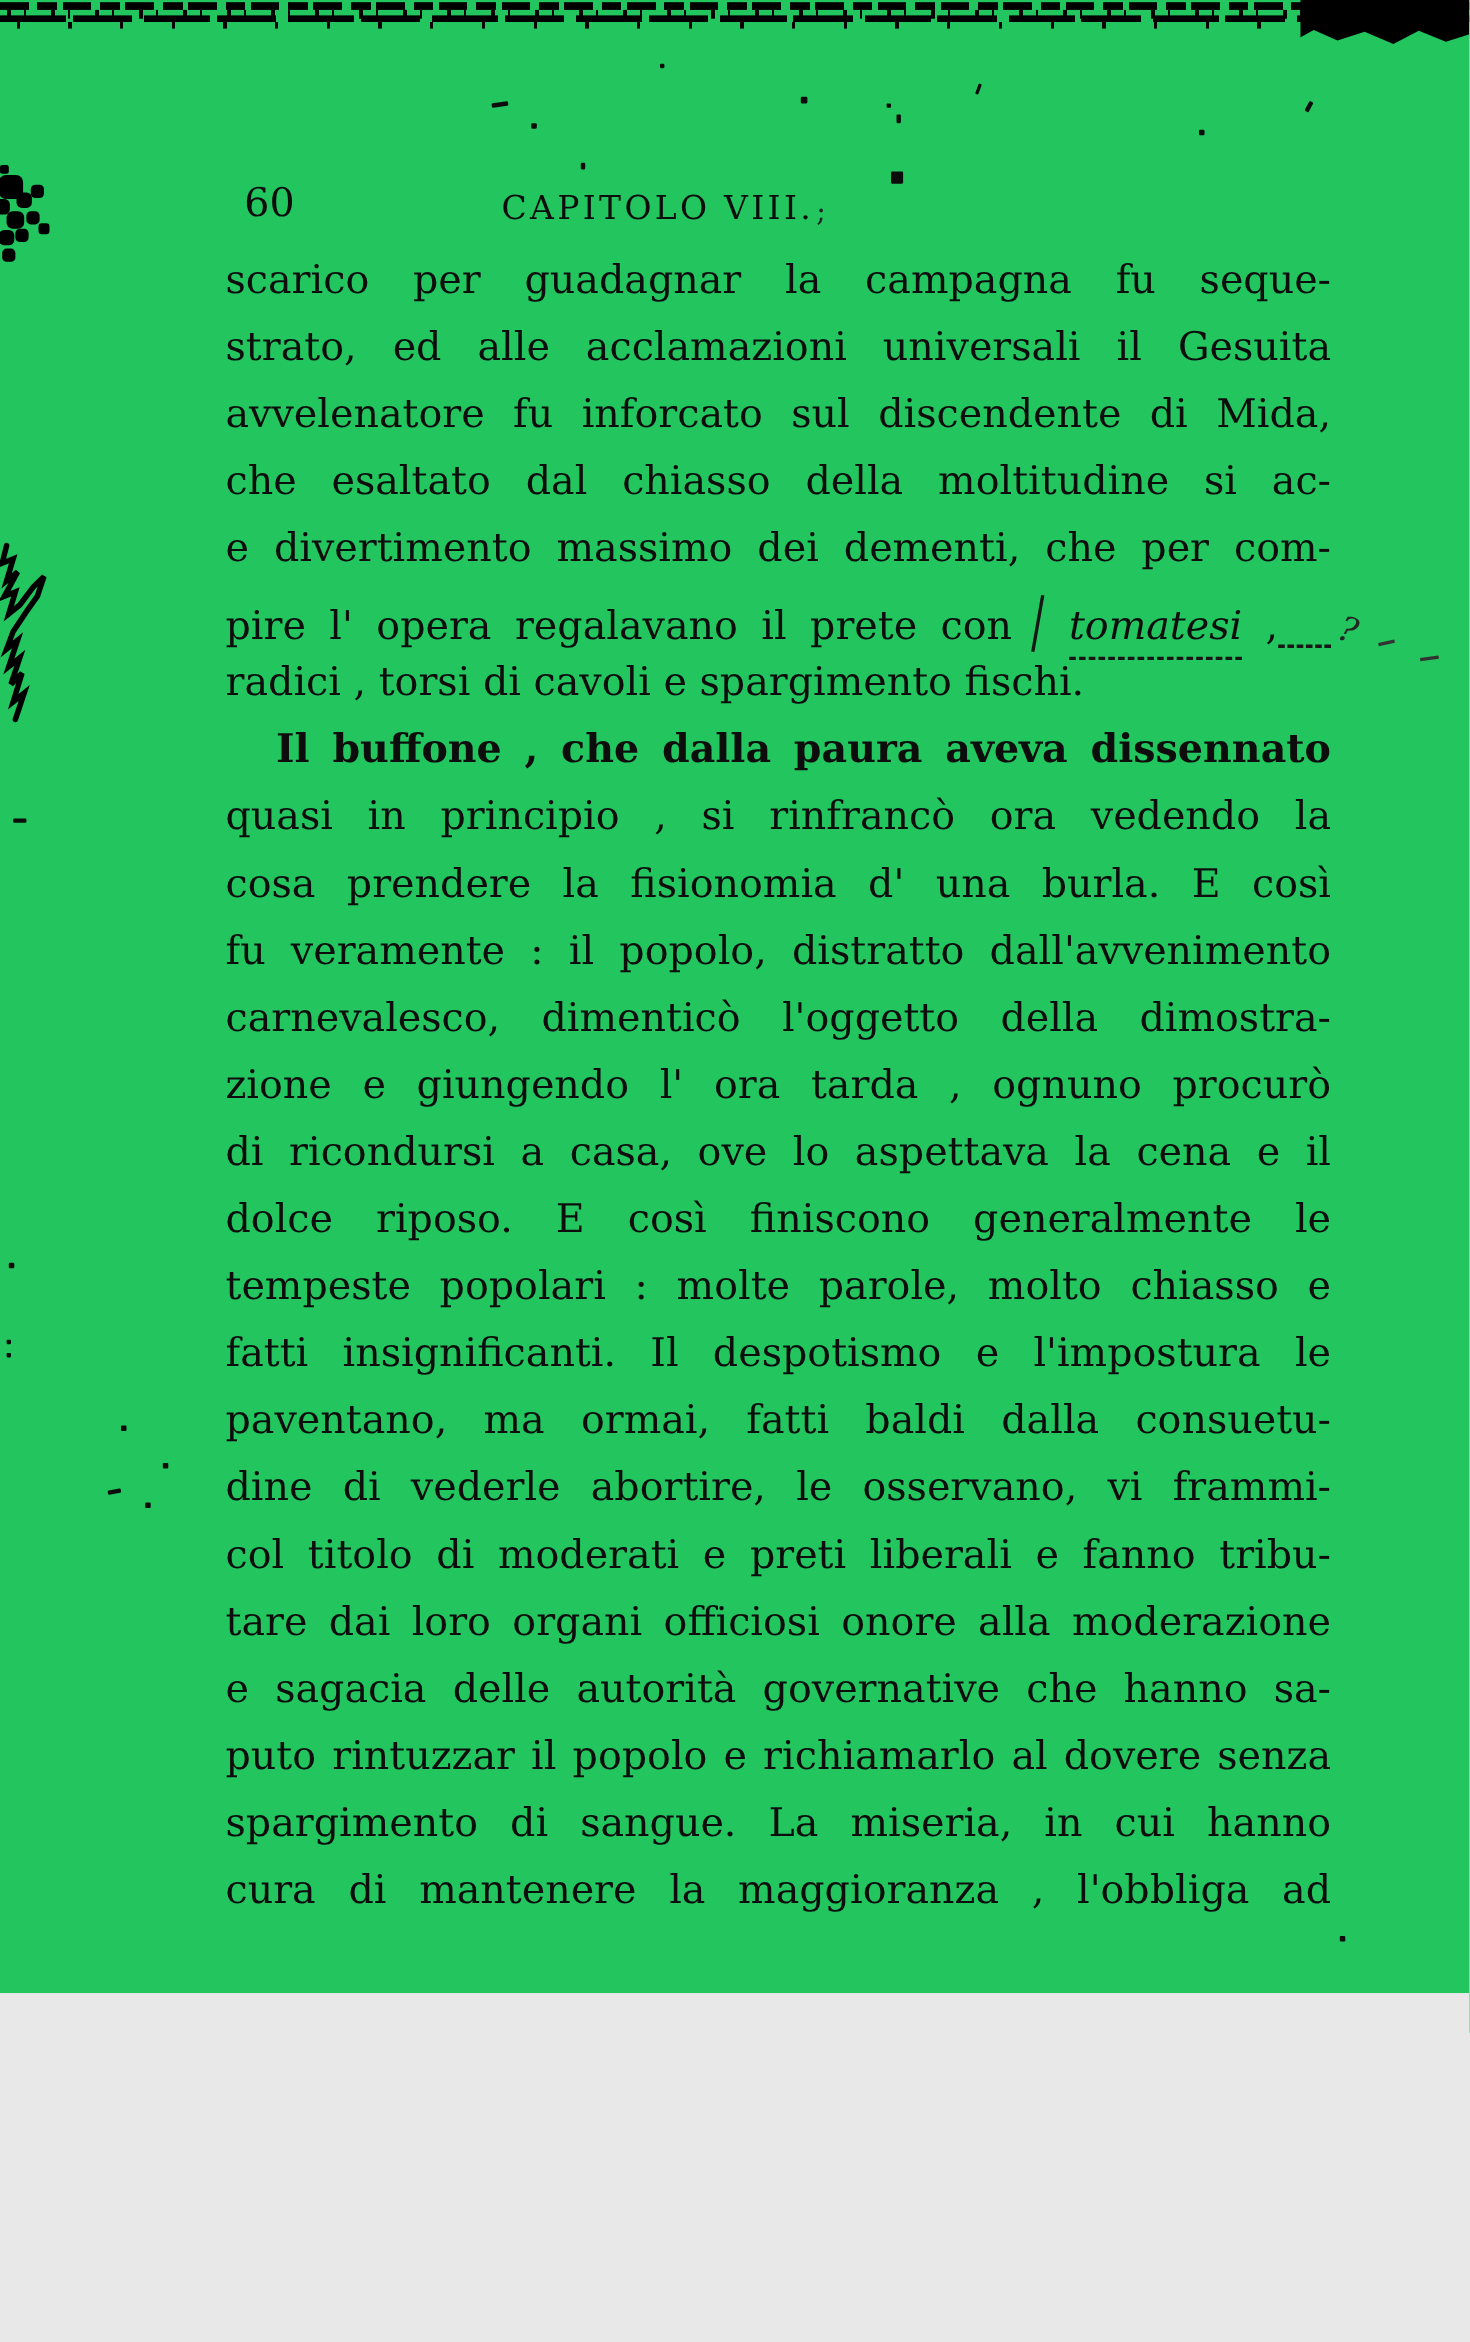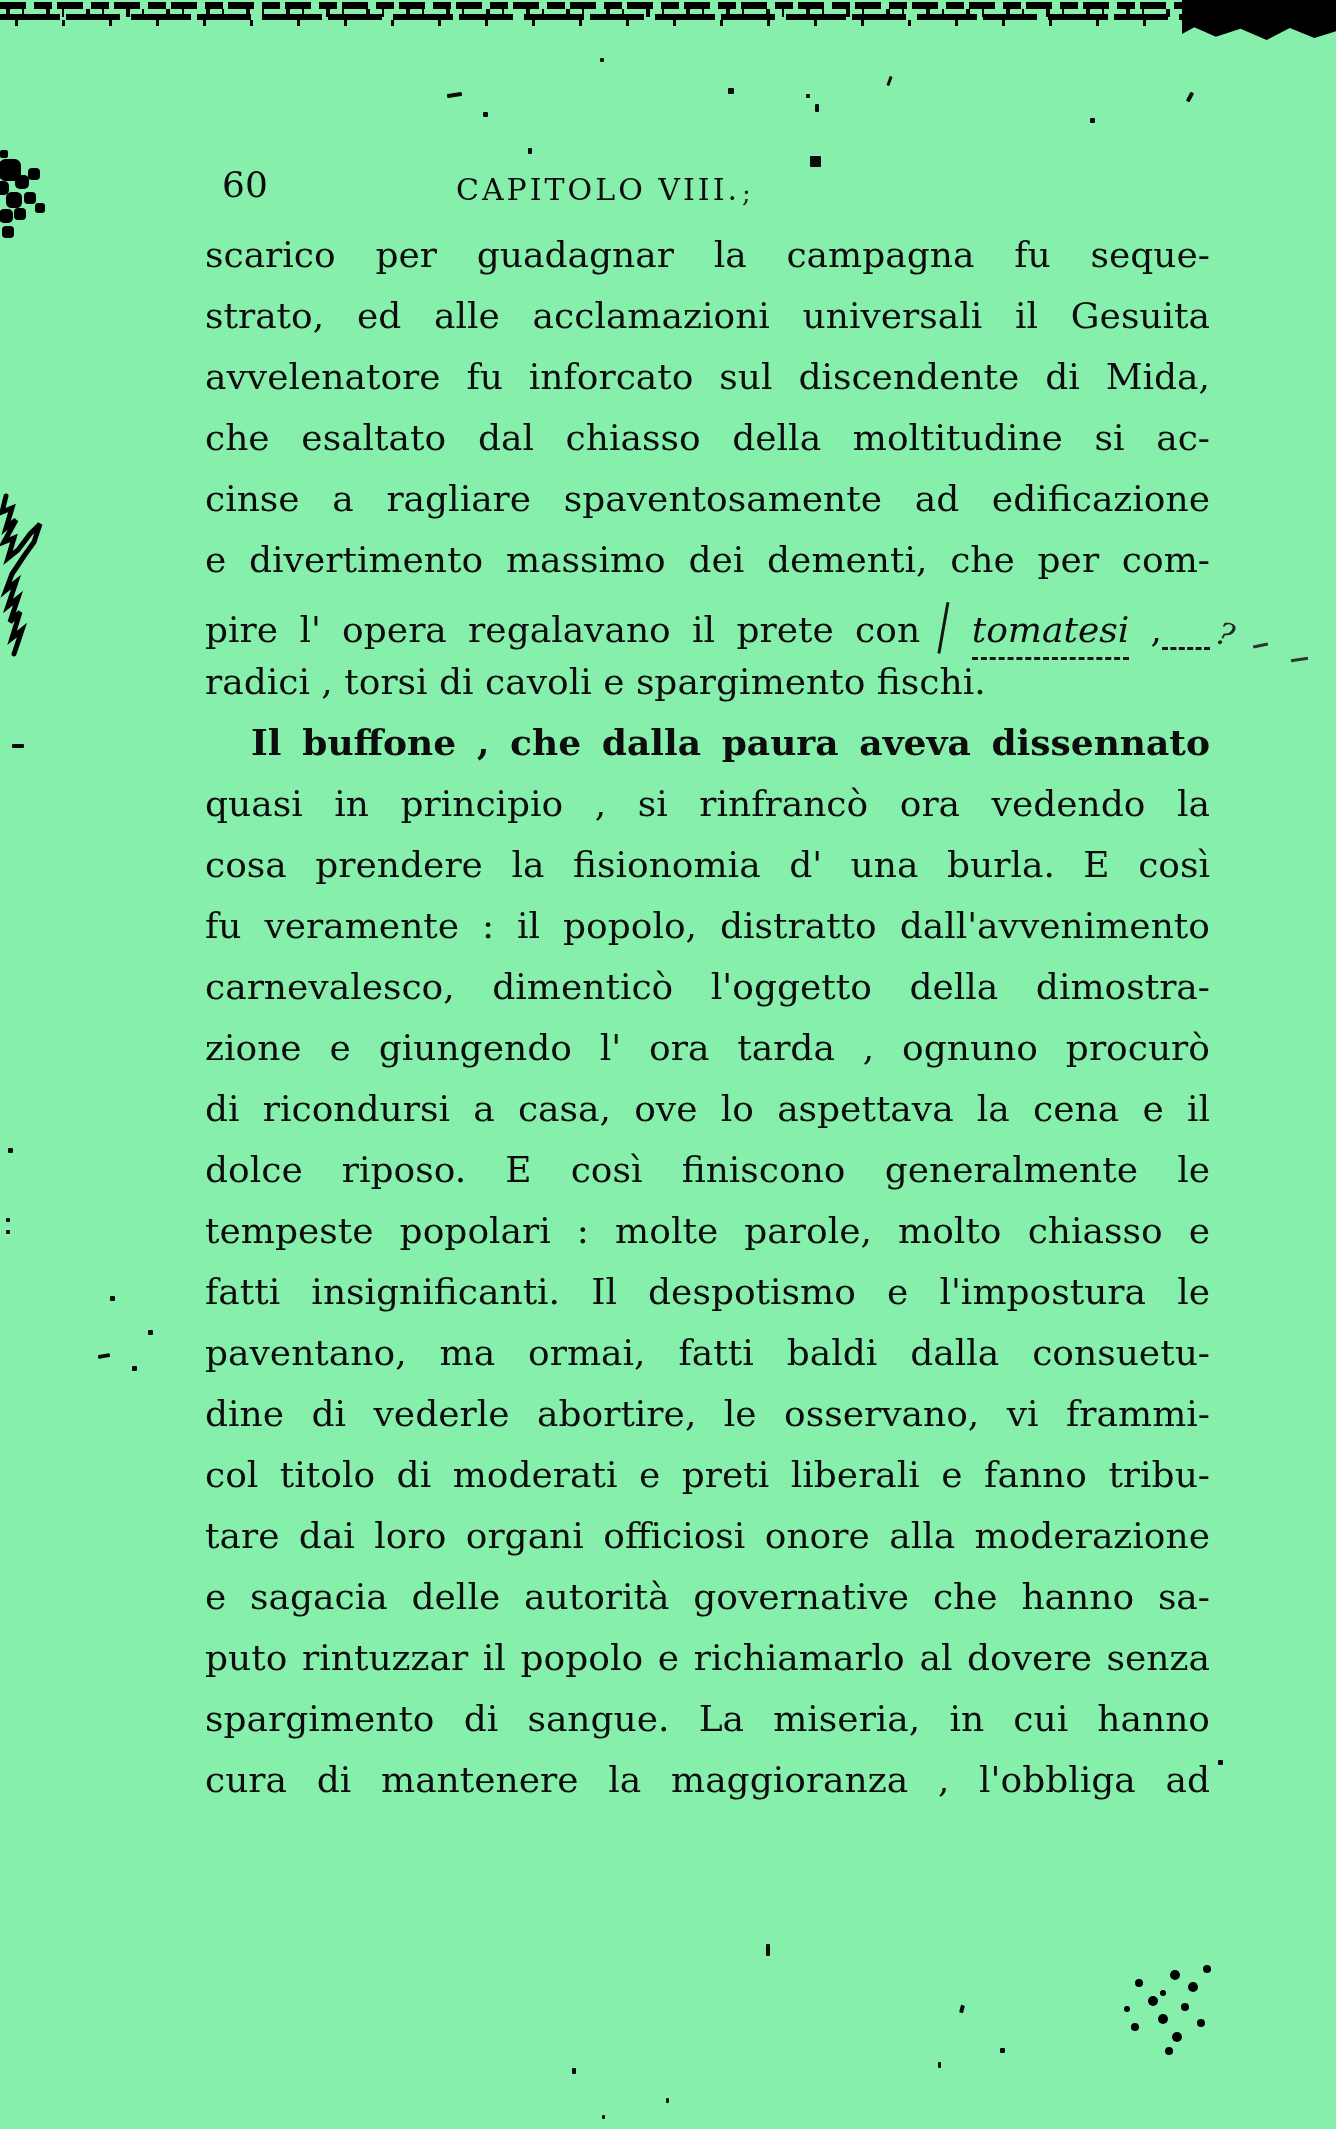--- a/index.html
+++ b/index.html
@@ -1,17 +1,17 @@
 <!DOCTYPE html>
 <html><head>
 <meta charset="utf-8">
 <style>
   html,body{margin:0;padding:0;background:#e8e8e8;}
   .page{
-    position:relative;width:1336px;height:2129px;background:#86efac;
+    position:relative;width:1336px;height:1812px;background:#22c55e;
     overflow:hidden;font-family:"DejaVu Serif","Liberation Serif",serif;color:#111;
   }
   
   .top-band{
     position:absolute;top:0;left:0;width:1336px;height:30px;
     background:
       repeating-linear-gradient(90deg,#000 0 26px,transparent 26px 34px,#000 34px 52px,transparent 52px 57px) 0 2px / 100% 7px no-repeat,
       repeating-linear-gradient(90deg,transparent 0 6px,#000 6px 10px,transparent 10px 22px,#000 22px 24px,transparent 24px 40px) 0 9px / 100% 8px no-repeat,
       repeating-linear-gradient(90deg,#000 0 60px,transparent 60px 66px,#000 66px 120px,transparent 120px 131px) 0 14px / 100% 6px no-repeat,
       repeating-linear-gradient(90deg,transparent 0 15px,#000 15px 18px,transparent 18px 47px) 0 20px / 100% 6px no-repeat;
@@ -80,21 +80,20 @@
 
   <span class="pagenum">60</span>
   <span class="chapter">CAPITOLO VIII.</span>
   <span class="stray">;</span>
 
   <div class="text-block">
       <div class="line">scarico per guadagnar la campagna fu seque-</div>
       <div class="line">strato, ed alle acclamazioni universali il Gesuita</div>
       <div class="line">avvelenatore fu inforcato sul discendente di Mida,</div>
       <div class="line">che esaltato dal chiasso della moltitudine si ac-</div>
-      <div class="line">cinse a ragliare spaventosamente ad edificazione</div>
       <div class="line">e divertimento massimo dei dementi, che per com-</div>
       <div class="line"><span class="pre">pire l' opera regalavano il prete con</span> <span class="hand-slash"></span> <span class="u-word">tomatesi</span> <span class="post">,</span><span class="u-tail"></span><span class="hand-squiggle">?</span><span class="sq-dash sq-dash1"></span><span class="sq-dash sq-dash2"></span></div>
       <div class="line nojust">radici , torsi di cavoli e spargimento fischi.</div>
       <div class="line indent">Il buffone , che dalla paura aveva dissennato</div>
       <div class="line">quasi in principio , si rinfrancò ora vedendo la</div>
       <div class="line">cosa prendere la fisionomia d' una burla. E così</div>
       <div class="line">fu veramente : il popolo, distratto dall'avvenimento</div>
       <div class="line">carnevalesco, dimenticò l'oggetto della dimostra-</div>
       <div class="line">zione e giungendo l' ora tarda , ognuno procurò</div>
       <div class="line">di ricondursi a casa, ove lo aspettava la cena e il</div>

